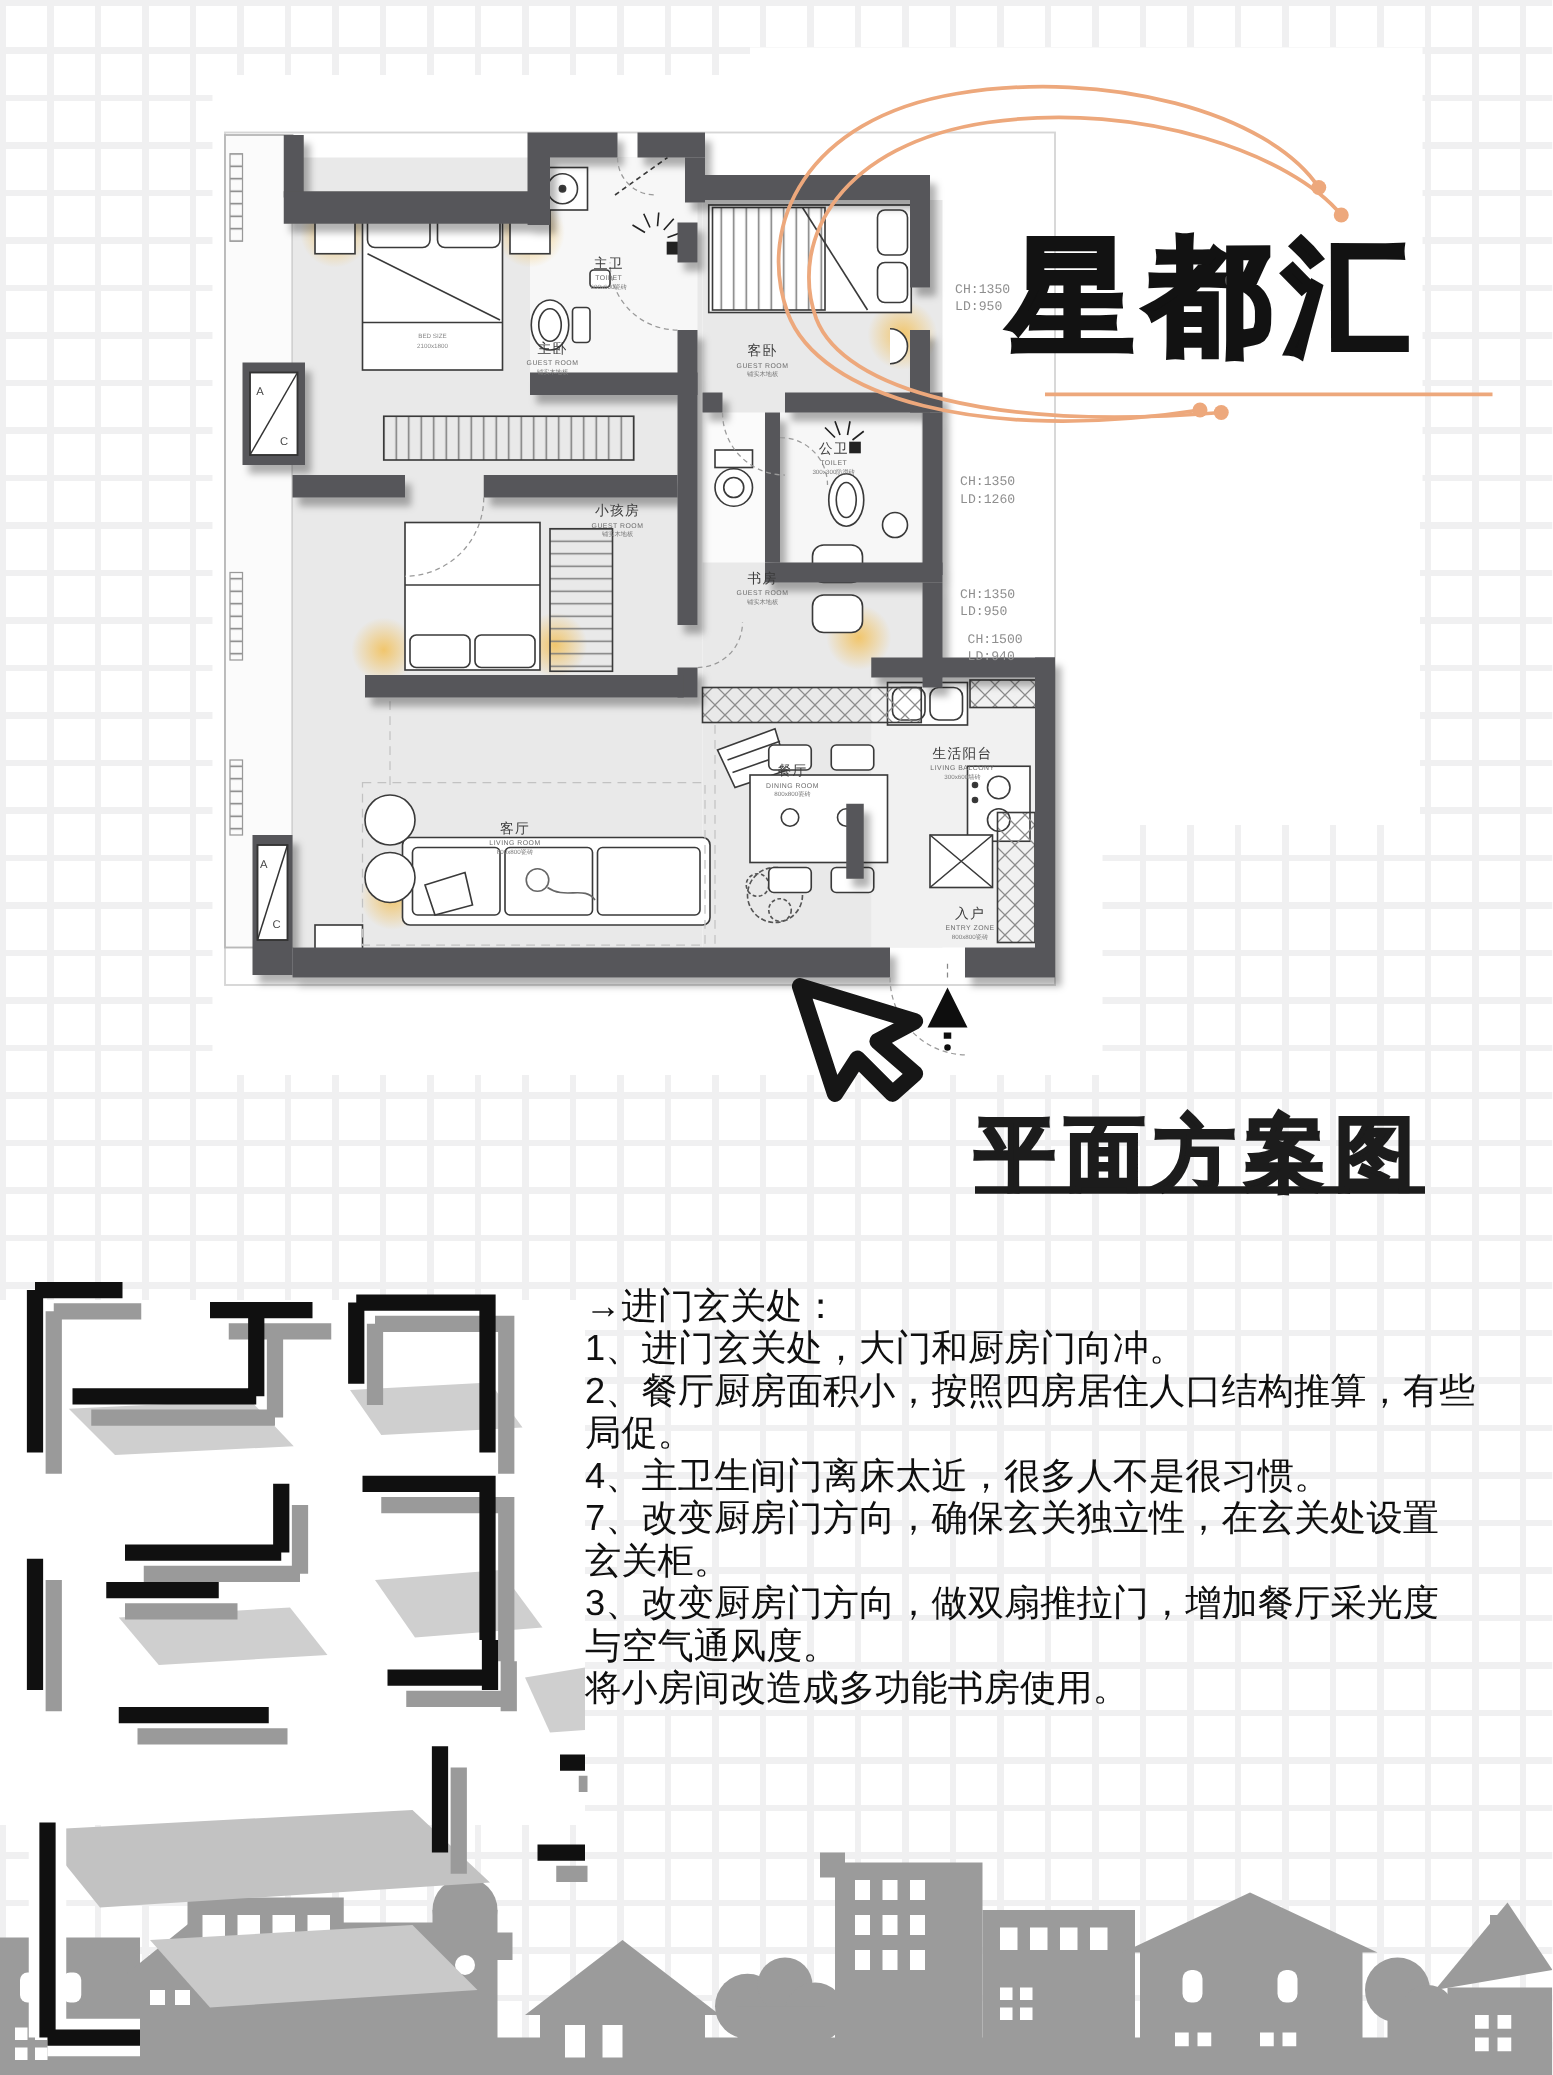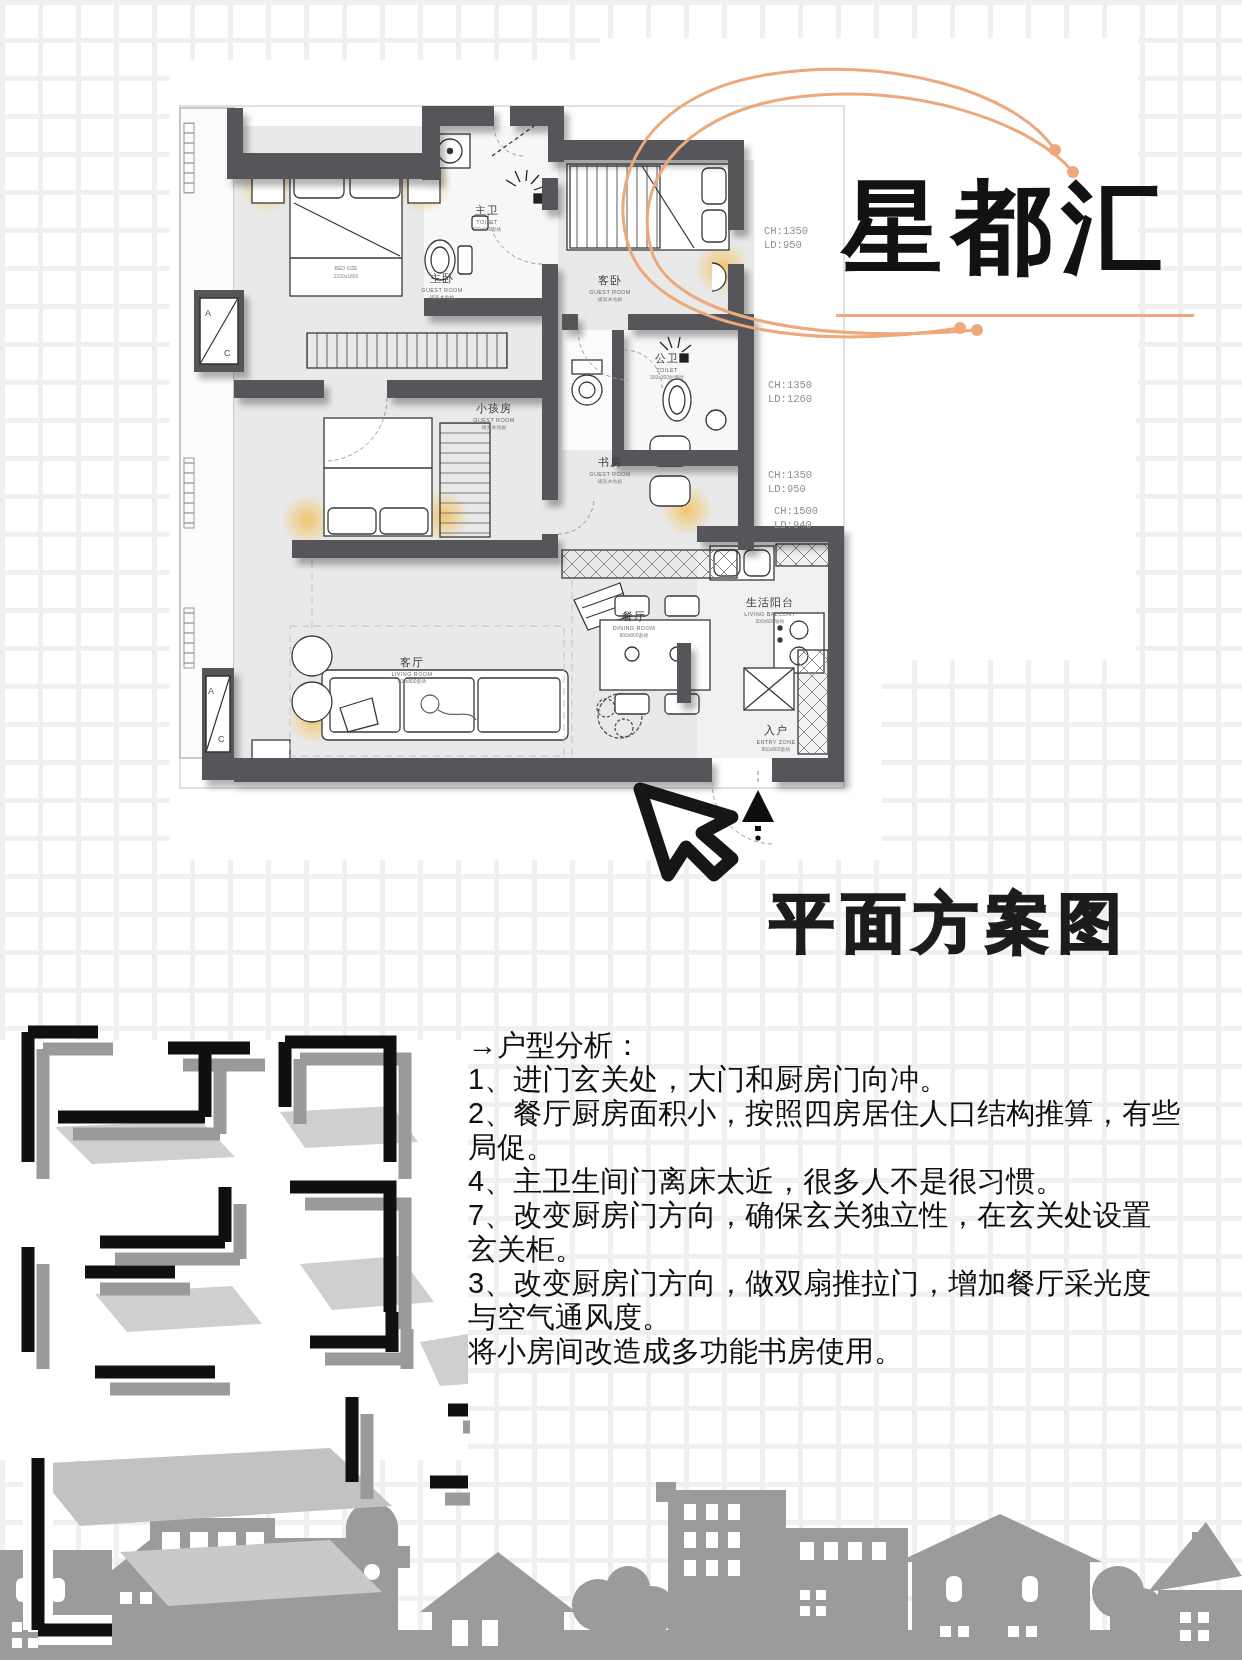--- a/index.html
+++ b/index.html
@@ -7,29 +7,29 @@
     position:relative;width:1242px;height:1660px;overflow:hidden;
     background-color:#fff;
     background-image:
       repeating-linear-gradient(to right,#f0f0f1 0 5px,transparent 5px 38px),
       repeating-linear-gradient(to bottom,#f0f0f1 0 5px,transparent 5px 38px);
     font-family:"Liberation Sans","DejaVu Sans",sans-serif;
   }
   .patch{position:absolute;background:#fff;}
   .abs{position:absolute;}
   #brand-title{
-    left:772px;top:162px;width:400px;text-align:right;
-    font-size:100px;font-weight:400;color:#121212;letter-spacing:10px;
+    left:772px;top:172px;width:400px;text-align:center;
+    font-size:100px;font-weight:700;color:#121212;letter-spacing:10px;
     -webkit-text-stroke:4px #121212;white-space:nowrap;
   }
   #title-underline{left:836px;top:314px;width:358px;height:3px;background:#eda87c;}
   #plan-heading{
-    left:770px;top:880px;width:380px;
+    left:770px;top:880px;width:380px;text-align:center;
     font-size:64px;font-weight:900;color:#1c1c1c;letter-spacing:8px;
-    -webkit-text-stroke:2.5px #1c1c1c;white-space:nowrap;
+    -webkit-text-stroke:2.5px #1c1c1c;white-space:nowrap;text-decoration:underline;
   }
   #analysis{
     left:468px;top:1028px;width:720px;
     font-size:29px;line-height:34px;color:#0f0f0f;
   }
   #analysis .line{white-space:nowrap;}
   svg text{font-family:"Liberation Sans","DejaVu Sans",sans-serif;}
   .zh{font-size:11px;fill:#3a3a3a;letter-spacing:1px;}
   .en{font-size:5.5px;fill:#6b6b6b;letter-spacing:.4px;}
   .sub{font-size:5px;fill:#7d7d7d;}
@@ -433,21 +433,21 @@
   <div class="abs" id="brand-title">星都汇</div>
   <div class="abs" id="title-underline"></div>
 
   <svg class="abs" style="left:618px;top:775px;" width="170" height="115" viewBox="0 0 170 115">
     <path d="M22,14 L50,100 L68,72 L96,100 L114,84 L84,58 L114,42 Z" fill="#ffffff" stroke="#161616" stroke-width="13" stroke-linejoin="round"></path>
   </svg>
 
   <div class="abs" id="plan-heading">平面方案图</div>
 
   <div class="abs" id="analysis">
-    <div class="line">→户型分析：</div>
+    <div class="line">→进门玄关处：</div>
     <div class="line">1、进门玄关处，大门和厨房门向冲。</div>
     <div class="line">2、餐厅厨房面积小，按照四房居住人口结构推算，有些</div>
     <div class="line">局促。</div>
     <div class="line">4、主卫生间门离床太近，很多人不是很习惯。</div>
     <div class="line">7、改变厨房门方向，确保玄关独立性，在玄关处设置</div>
     <div class="line">玄关柜。</div>
     <div class="line">3、改变厨房门方向，做双扇推拉门，增加餐厅采光度</div>
     <div class="line">与空气通风度。</div>
     <div class="line">将小房间改造成多功能书房使用。</div>
   </div>

